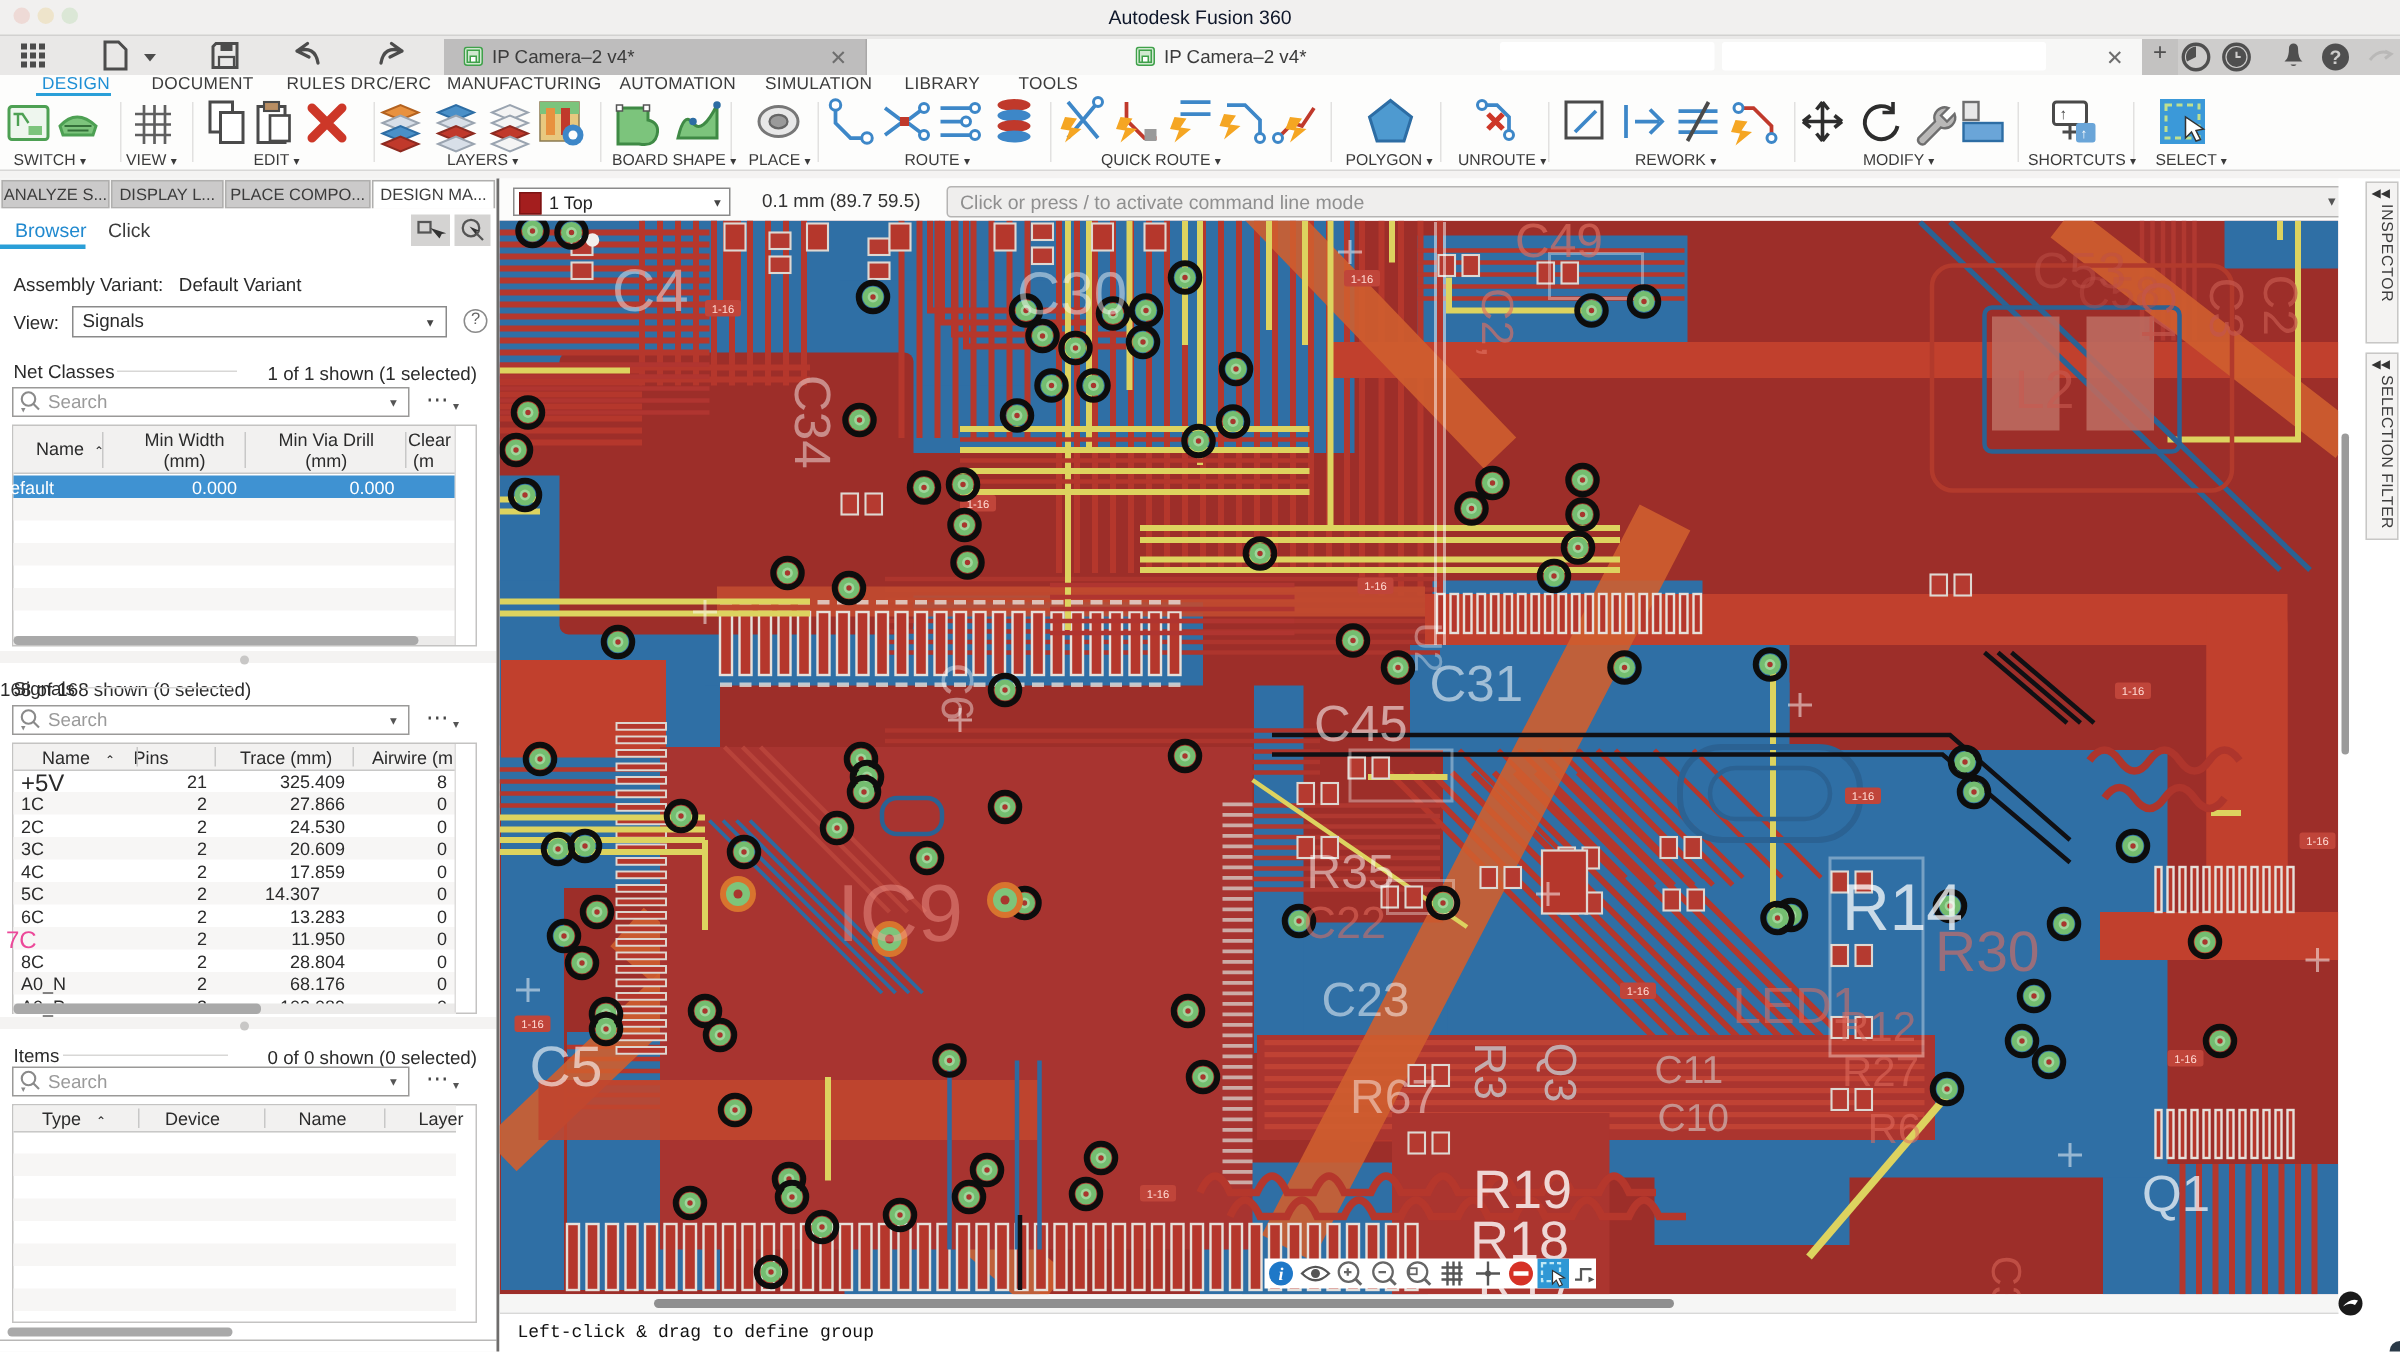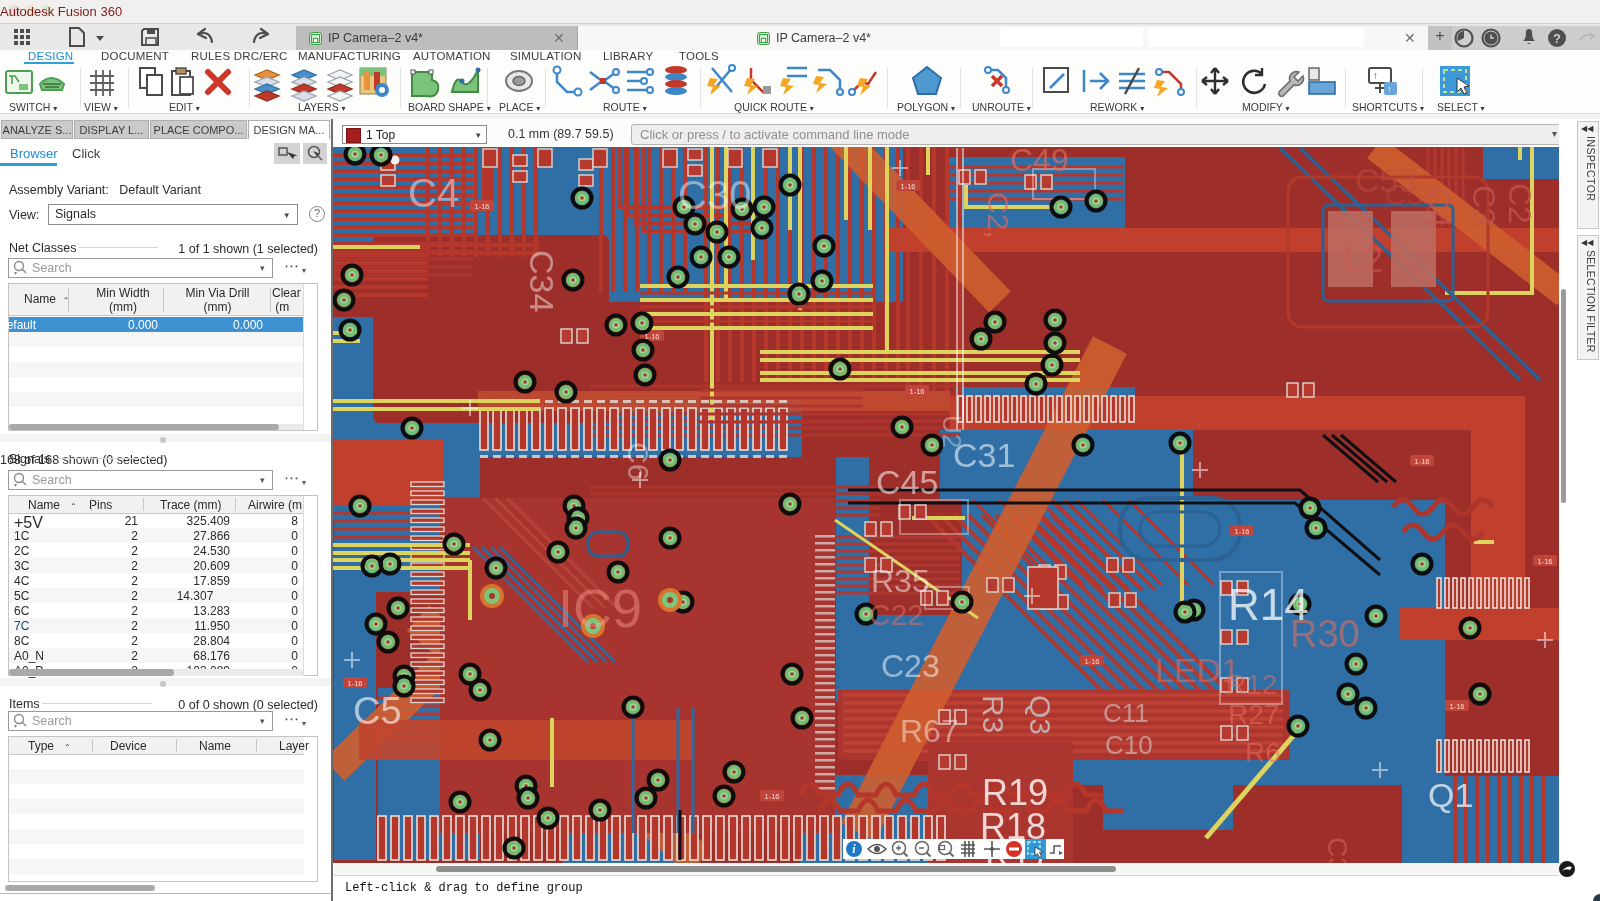--- a/index.html
+++ b/index.html
@@ -1,20 +1,20 @@
 <!DOCTYPE html>
 <html><head><meta charset="utf-8"><style>
 html,body{margin:0;padding:0;width:1600px;height:901px;overflow:hidden;
  font-family:'Liberation Sans',sans-serif;-webkit-font-smoothing:antialiased;background:#fff}
 </style></head><body>
 <div style="position:absolute;left:0;top:0;width:1600px;height:23px;background:#f1f0ef;border-bottom:1px solid #d2d1d0"></div>
 <div style="position:absolute;left:9px;top:5px;width:11px;height:11px;border-radius:50%;background:#eedad6"></div>
 <div style="position:absolute;left:25px;top:5px;width:11px;height:11px;border-radius:50%;background:#eee4cb"></div>
 <div style="position:absolute;left:41px;top:5px;width:11px;height:11px;border-radius:50%;background:#dbe7d6"></div>
-<div style="position:absolute;left:0;top:4px;width:1600px;height:16px;font-size:13px;color:#7f1d1d;font-weight:500">Autodesk Fusion 360</div>
+<div style="position:absolute;left:0;top:4px;width:1600px;height:16px;text-align:center;font-size:13px;color:#0f172a;font-weight:500">Autodesk Fusion 360</div>
 <div style="position:absolute;left:0;top:24px;width:1600px;height:26px;background:#e9e8e7"></div>
 <svg width="290" height="26" style="position:absolute;left:0;top:24px">
 <g fill="#4c4c4c">
  <g transform="translate(14,5)">
   <rect x="0" y="0" width="4" height="4"></rect>
         <rect x="6" y="0" width="4" height="4"></rect>
         <rect x="12" y="0" width="4" height="4"></rect>
   <rect x="0" y="6" width="4" height="4"></rect>
         <rect x="6" y="6" width="4" height="4"></rect>
         <rect x="12" y="6" width="4" height="4"></rect>
@@ -391,21 +391,21 @@
 <div style="position:absolute;left:9px;top:588px;width:295px;height:15px;background:#f7f6f5"></div>
 <div style="position:absolute;left:14px;top:589px;font-size:12px;color:#2b2b2b">5C</div>
 <div style="position:absolute;left:80px;top:589px;width:58px;text-align:right;font-size:12px;color:#2b2b2b">2</div>
 <div style="position:absolute;left:160px;top:589px;width:70px;text-align:center;font-size:12px;color:#2b2b2b">14.307</div>
 <div style="position:absolute;left:250px;top:589px;width:48px;text-align:right;font-size:12px;color:#2b2b2b">0</div>
 <div style="position:absolute;left:14px;top:604px;font-size:12px;color:#2b2b2b">6C</div>
 <div style="position:absolute;left:80px;top:604px;width:58px;text-align:right;font-size:12px;color:#2b2b2b">2</div>
 <div style="position:absolute;left:160px;top:604px;width:70px;text-align:right;font-size:12px;color:#2b2b2b">13.283</div>
 <div style="position:absolute;left:250px;top:604px;width:48px;text-align:right;font-size:12px;color:#2b2b2b">0</div>
 <div style="position:absolute;left:9px;top:618px;width:295px;height:15px;background:#f7f6f5"></div>
-<div style="position:absolute;left:14px;top:619px;font-size:12px;color:#0c4a6e">7C</div>
+<div style="position:absolute;left:4px;top:619px;font-size:16px;color:#ec4899">7C</div>
 <div style="position:absolute;left:80px;top:619px;width:58px;text-align:right;font-size:12px;color:#2b2b2b">2</div>
 <div style="position:absolute;left:160px;top:619px;width:70px;text-align:right;font-size:12px;color:#2b2b2b">11.950</div>
 <div style="position:absolute;left:250px;top:619px;width:48px;text-align:right;font-size:12px;color:#2b2b2b">0</div>
 <div style="position:absolute;left:14px;top:634px;font-size:12px;color:#2b2b2b">8C</div>
 <div style="position:absolute;left:80px;top:634px;width:58px;text-align:right;font-size:12px;color:#2b2b2b">2</div>
 <div style="position:absolute;left:160px;top:634px;width:70px;text-align:right;font-size:12px;color:#2b2b2b">28.804</div>
 <div style="position:absolute;left:250px;top:634px;width:48px;text-align:right;font-size:12px;color:#2b2b2b">0</div>
 <div style="position:absolute;left:9px;top:648px;width:295px;height:15px;background:#f7f6f5"></div>
 <div style="position:absolute;left:14px;top:649px;font-size:12px;color:#2b2b2b">A0_N</div>
 <div style="position:absolute;left:80px;top:649px;width:58px;text-align:right;font-size:12px;color:#2b2b2b">2</div>

